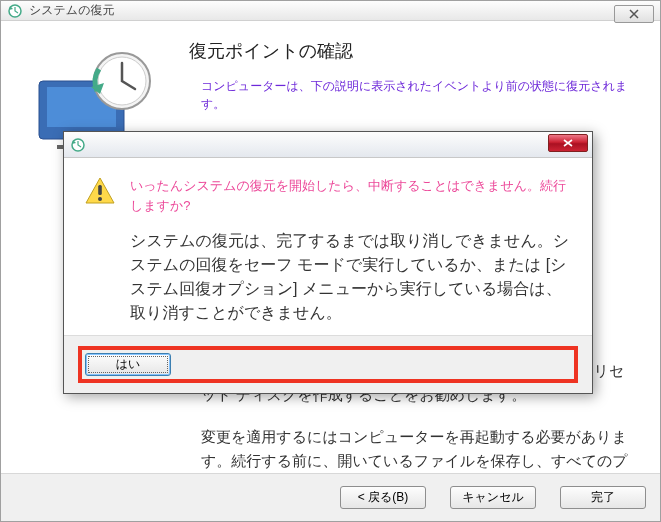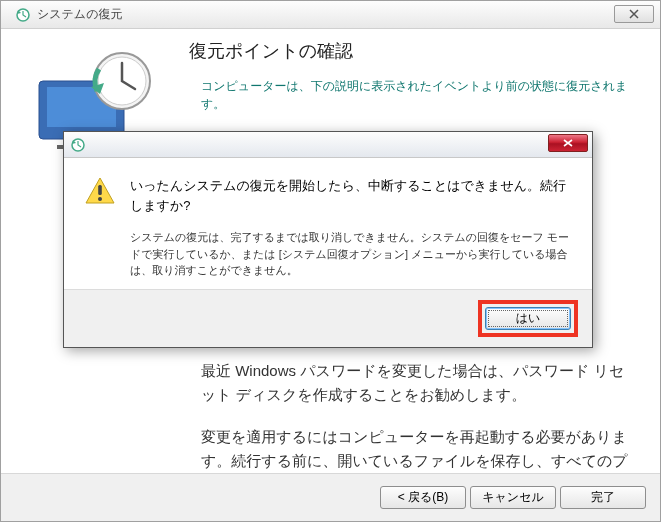--- a/index.html
+++ b/index.html
@@ -16,26 +16,26 @@
     
     .main-window {
       width: 661px;
       height: 522px;
       background: #fff;
       border: 1px solid #a0a0a0;
       position: relative;
     }
     
     .titlebar {
-      height: 28px;
+      height: 20px;
       background: linear-gradient(to bottom, #fdfdfd, #e8e8e8);
       border-bottom: 1px solid #d0d0d0;
       display: flex;
       align-items: center;
-      padding: 0 14px;
+      padding: 0 6px;
       position: relative;
     }
     
     .titlebar-icon {
       width: 16px;
       height: 16px;
       margin-right: 6px;
       position: relative;
     }
     
@@ -86,21 +86,21 @@
     }
     
     .heading {
       font-size: 18px;
       color: #222;
       margin-bottom: 14px;
     }
     
     .subtext {
       font-size: 12px;
-      color: #0f766e;
+      color: #6d28d9;
       margin-left: 12px;
       line-height: 1.5;
     }
     
     .lower-text {
       position: absolute;
       left: 200px;
       right: 30px;
       top: 330px;
       font-size: 15px;
@@ -115,21 +115,21 @@
       bottom: 0;
       left: 0;
       right: 0;
       height: 48px;
       background: #f0f0f0;
       border-top: 1px solid #d8d8d8;
       display: flex;
       align-items: center;
       justify-content: flex-end;
       padding: 0 14px;
-      gap: 4px;
+      gap: 24px;
     }
     
     .btn {
       min-width: 86px;
       height: 23px;
       background: linear-gradient(to bottom, #fdfdfd, #e6e6e6);
       border: 1px solid #8e8e8e;
       border-radius: 3px;
       font-size: 12px;
       cursor: pointer;
@@ -184,39 +184,40 @@
     
     .warning-icon {
       width: 32px;
       height: 30px;
       flex-shrink: 0;
     }
     
     .modal-text-area { flex: 1; }
     
     .modal-main-text {
-      color: #000000;
+      color: #ec4899;
       font-size: 13px;
       line-height: 1.5;
       margin-bottom: 14px;
     }
     
     .modal-detail {
-      font-size: 11px;
+      font-size: 16px;
       color: #333;
       line-height: 1.5;
     }
     
     .modal-footer {
       background: #f0f0f0;
       border-top: 1px solid #dcdcdc;
       padding: 10px 14px;
       display: flex;
       justify-content: flex-end;
       gap: 8px;
+      flex-direction: column;
     }
     
     .yes-highlight {
       border: 4px solid #e32;
       padding: 3px;
       display: inline-block;
     }
     
     .btn-focus {
       border: 1px solid #3c7fb1;

